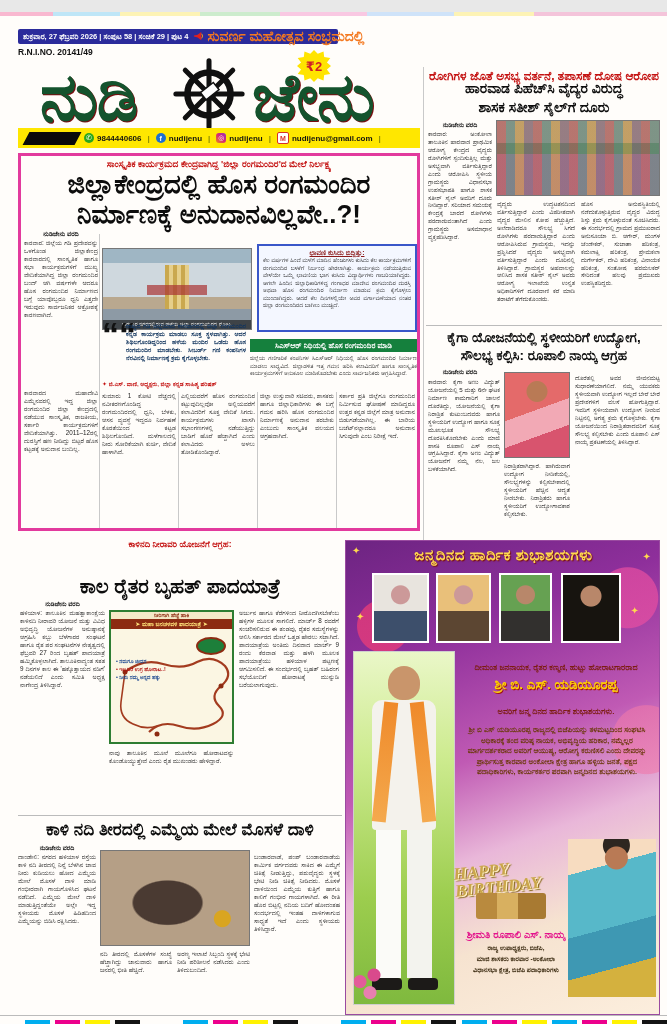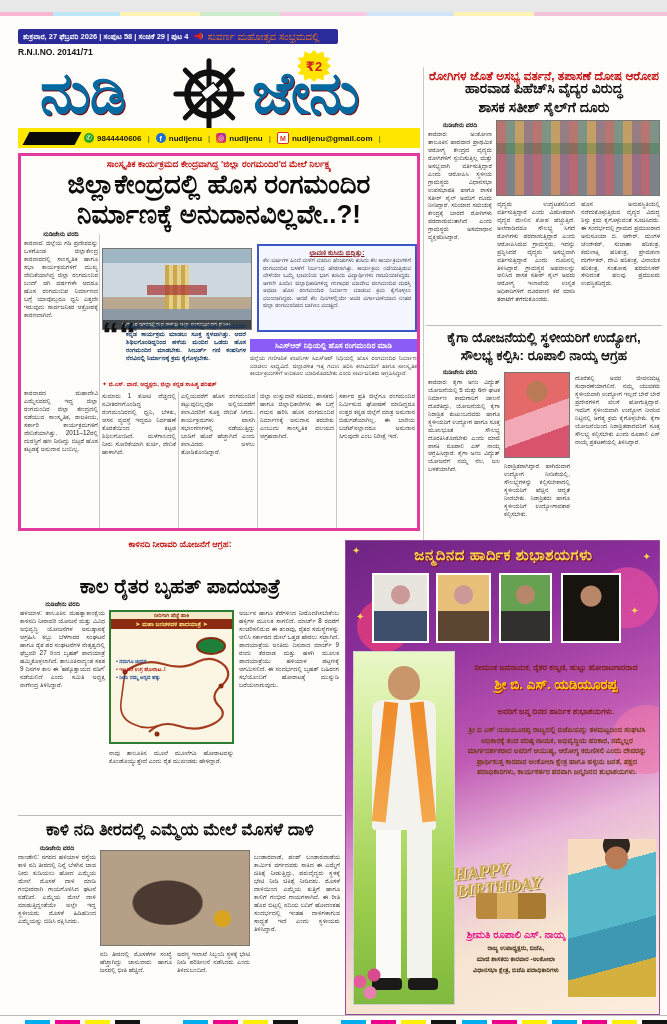--- a/index.html
+++ b/index.html
@@ -8,40 +8,40 @@
   .abs{position:absolute;}
   .jt{text-align:justify;color:#1c1c1c;overflow:hidden;line-height:1.28;}
   .byline{font-weight:bold;text-align:center;color:#111;}
   .hairline{background:#bbb;}
   
   #topstrip{left:0;top:0;width:667px;height:4px;background:linear-gradient(90deg,#f9b8d0 0 8%,#bfe6f7 8% 18%,#fdf3b5 18% 30%,#cdeccd 30% 42%,#f9c8e2 42% 55%,#cfe3f9 55% 68%,#fdf3b5 68% 80%,#f4c4da 80% 100%);}
   
   #datebar{left:18px;top:17px;width:320px;height:15px;background:#2b2b9b;color:#fff;display:flex;align-items:center;gap:4px;padding:0 5px;box-sizing:border-box;border-radius:2px;}
   #datebar .dtxt{font-size:7.5px;font-weight:bold;white-space:nowrap;}
   .mega{width:11px;height:11px;flex:0 0 auto;}
-  #celeb{font-size:10px;font-weight:normal;color:#f47920;white-space:nowrap;}
+  #celeb{font-size:14px;font-weight:bold;color:#f47920;white-space:nowrap;}
   #rni{left:18px;top:35px;font-size:8.5px;font-weight:bold;color:#111;}
-  .masthead{color:#0369a1;font-weight:900;font-size:58px;line-height:1;text-shadow:1px 1px 0 #7a0d10;letter-spacing:-1px;}
+  .masthead{color:#14532d;font-weight:900;font-size:66px;line-height:1;text-shadow:1px 1px 0 #7a0d10;letter-spacing:-1px;}
   #wheel{left:168px;top:46px;width:82px;height:72px;}
   #price{left:297px;top:38px;width:34px;height:32px;background:#ffe400;clip-path:polygon(50% 0%,61% 12%,78% 5%,80% 22%,98% 25%,88% 39%,100% 50%,88% 61%,98% 75%,80% 78%,78% 95%,61% 88%,50% 100%,39% 88%,22% 95%,20% 78%,2% 75%,12% 61%,0% 50%,12% 39%,2% 25%,20% 22%,22% 5%,39% 12%);display:flex;align-items:center;justify-content:center;font-weight:900;color:#d01f26;font-size:13px;}
   #contactbar{left:18px;top:116px;width:402px;height:20px;background:#ffe700;display:flex;align-items:center;gap:6px;padding:0 8px;box-sizing:border-box;}
   #flag{width:52px;height:13px;background:#0a0a0a;transform:skewX(-28deg);}
   .citem{display:flex;align-items:center;gap:3px;font-size:8px;font-weight:bold;color:#14140f;white-space:nowrap;}
   .cico{width:10px;height:10px;border-radius:50%;display:flex;align-items:center;justify-content:center;font-size:7px;color:#fff;font-weight:bold;flex:0 0 auto;}
   .sep{color:#8a8a00;font-weight:bold;font-size:8px;}
   
   #leadbox{left:18px;top:141px;width:402px;height:378px;border:3px solid #e23a9d;box-sizing:border-box;background:#fffdfa;}
   .kick{font-weight:bold;color:#c41211;text-align:center;}
   .headline{font-weight:900;color:#0d0d0d;text-align:center;line-height:1.12;}
   .photo{border:1px solid #777;box-sizing:border-box;overflow:hidden;}
   .pcaption{position:absolute;left:0;right:0;bottom:0;background:rgba(20,20,20,.65);color:#fff;font-size:5.5px;text-align:center;padding:1px 2px;}
   #bluebox{border:2px solid #3a57c9;background:#f4f7ff;box-sizing:border-box;padding:3px 4px;}
   #bluebox .bt{color:#8c1a1a;font-weight:bold;text-align:center;font-size:7px;text-decoration:underline;}
   #bluebox .bx{font-size:5.9px;}
-  #greenbar{background:#8b5cf6;color:#fff;font-weight:bold;font-size:7.5px;display:flex;align-items:center;justify-content:center;}
+  #greenbar{background:#15803d;color:#fff;font-weight:bold;font-size:7.5px;display:flex;align-items:center;justify-content:center;}
   .qmark{font-size:34px;font-weight:900;color:#111;line-height:.6;}
   .qtext{font-size:6.2px;color:#12355e;font-weight:bold;}
   .qattr{font-size:6px;color:#c41211;font-weight:bold;}
   .vline{width:1px;background:#c9c9c9;}
   
   .r-kick{font-size:12px;}
   
   #mapbox{border:2px solid #2e7d32;background:#fbf6e3;box-sizing:border-box;}
   #maphead{background:#8c2b12;color:#ffe37a;font-size:6px;font-weight:bold;text-align:center;padding:1px 0;}
   #mapnote{background:#f4e9c8;color:#8c2b12;font-size:5.5px;font-weight:bold;text-align:center;}
@@ -76,21 +76,21 @@
   <div class="abs" id="topstrip"></div>
 
   <div class="abs" id="datebar">
     <span class="dtxt">ಶುಕ್ರವಾರ, 27 ಫೆಬ್ರವರಿ 2026  |  ಸಂಪುಟ 58  |  ಸಂಚಿಕೆ 29  |  ಪುಟ 4</span>
     <svg class="mega" viewBox="0 0 24 24">
       <polygon points="2,10 10,8 18,2 18,20 10,14 2,12" fill="#e02020"></polygon>
       <path d="M19 6 q4 5 0 10" stroke="#f4a41c" stroke-width="2" fill="none"></path>
     </svg>
     <span id="celeb">ಸುವರ್ಣ ಮಹೋತ್ಸವ ಸಂಭ್ರಮದಲ್ಲಿ</span>
   </div>
-  <div class="abs" id="rni">R.N.I.NO. 20141/71</div>
+  <div class="abs" id="rni">R.N.I.NO. 20141/49</div>
 
   <div class="abs masthead" style="left:40px;top:52px;">ನುಡಿ</div>
   <svg class="abs" id="wheel" viewBox="0 0 100 100">
     <circle cx="50" cy="50" r="30" fill="none" stroke="#101010" stroke-width="9"></circle>
     <circle cx="50" cy="50" r="10" fill="#101010"></circle>
     <g stroke="#101010" stroke-width="7" stroke-linecap="round">
       <line x1="50" y1="4" x2="50" y2="96"></line>
         <line x1="4" y1="50" x2="96" y2="50"></line>
       <line x1="17" y1="17" x2="83" y2="83"></line>
         <line x1="83" y1="17" x2="17" y2="83"></line>

